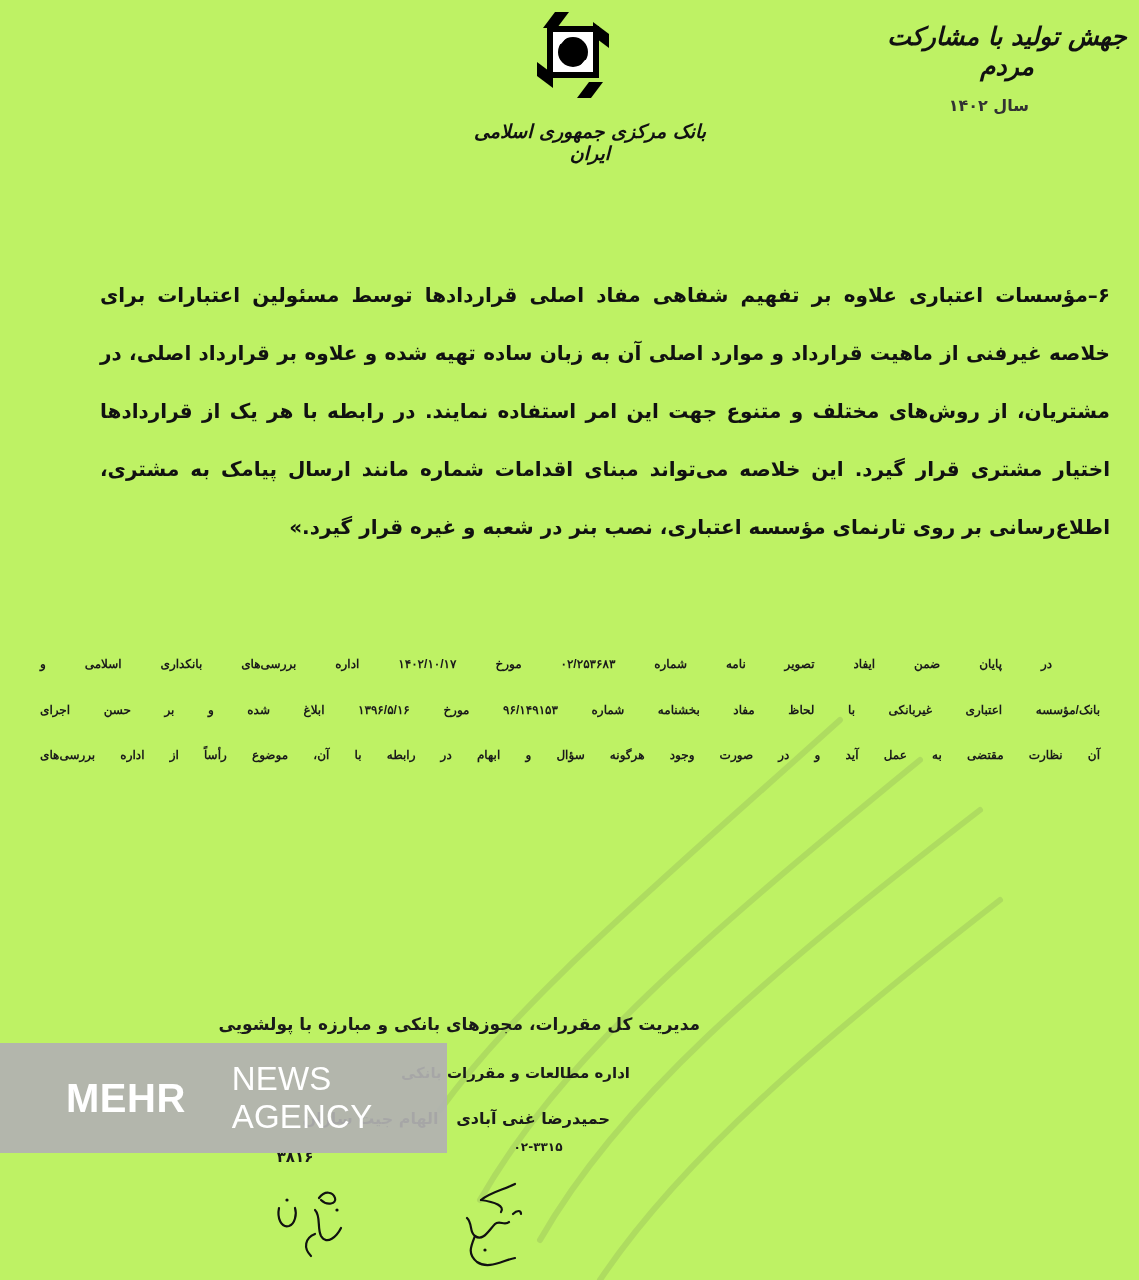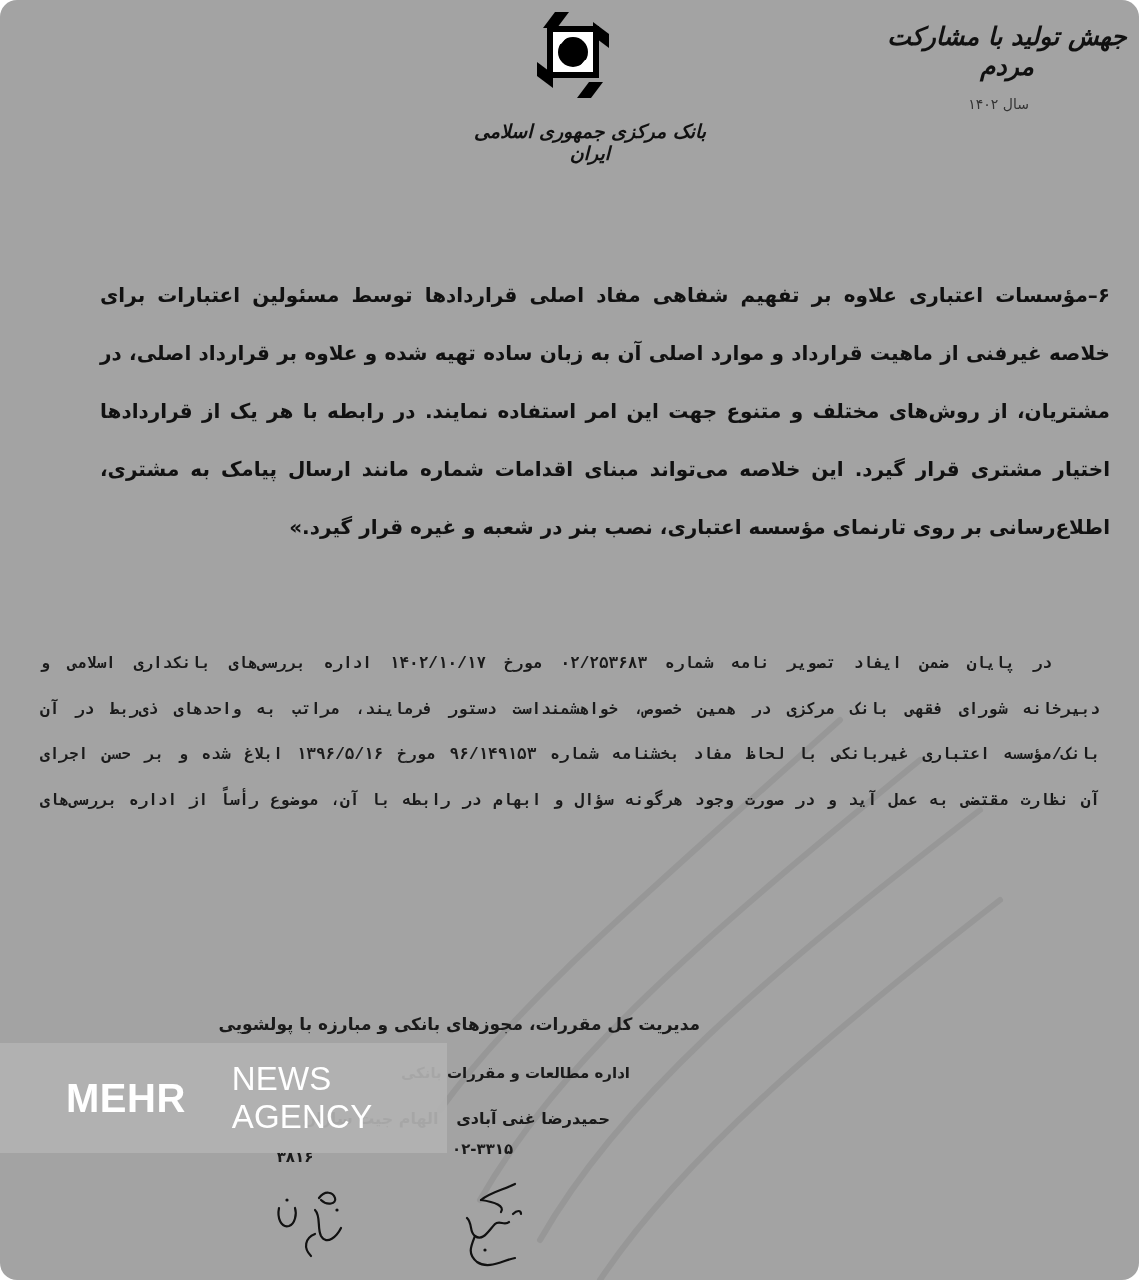--- a/index.html
+++ b/index.html
@@ -1,31 +1,31 @@
 <!DOCTYPE html>
 <html><head>
 <meta charset="utf-8">
 <style>
   html, body { margin: 0; padding: 0; background: #ffffff; }
   body {
     width: 1139px; height: 1280px; position: relative; overflow: hidden;
     font-family: "DejaVu Sans", sans-serif; color: #111;
   }
-  .page { position: absolute; inset: 0; background: #a3a3a3; border-radius: 17px; }
+  .page { position: absolute; inset: 0; background: #bef264; }
 
   
   .slogan {
     position: absolute; top: 22px; right: 12px; width: 240px;
     text-align: center; direction: rtl;
     font-family: "DejaVu Serif", serif; font-style: italic; font-weight: bold;
     font-size: 25px; line-height: 1.2; color: #111;
   }
   .slogan-sub {
     position: absolute; top: 96px; right: 110px; direction: rtl;
-    font-size: 14px; color: #333;
+    font-size: 16px; color: #333; font-weight: bold;
   }
   .logo-wrap { position: absolute; top: 10px; left: 535px; width: 76px; height: 90px; }
   .bank-name {
     position: absolute; top: 120px; left: 470px; width: 240px; text-align: center;
     direction: rtl; font-family: "DejaVu Serif", serif; font-style: italic; font-weight: bold;
     font-size: 19px; color: #111;
   }
 
   
   .clause {
@@ -33,42 +33,42 @@
     direction: rtl; text-align: justify; text-align-last: right;
     font-family: "DejaVu Sans", sans-serif; font-weight: bold;
     font-size: 20px; line-height: 58px; color: #111;
   }
   .clause .line { display: block; height: 58px; white-space: nowrap; text-align: justify; text-align-last: justify; }
   .clause .line.last { text-align-last: right; }
 
   
   .closing {
     position: absolute; top: 642px; left: 40px; width: 1060px;
-    direction: rtl; font-family: Liberation Mono, monospace; font-weight: bold;
-    font-size: 16px; line-height: 45.5px; color: #1a1a1a;
+    direction: rtl; font-family: Liberation Sans, sans-serif; font-weight: bold;
+    font-size: 12px; line-height: 45.5px; color: #1a1a1a;
   }
   .closing .line { display: block; height: 45.5px; white-space: nowrap; text-align: justify; text-align-last: justify; }
   .closing .line.first { padding-right: 48px; }
   .closing .line.last { text-align-last: right; }
 
   
   .sig-title {
     position: absolute; top: 1014px; left: 140px; width: 560px; text-align: right;
     direction: rtl; font-weight: bold; font-size: 17px; color: #1a1a1a;
   }
   .sig-dept {
     position: absolute; top: 1064px; left: 300px; width: 330px; text-align: right;
     direction: rtl; font-weight: bold; font-size: 15px; color: #1a1a1a;
   }
   .sig-names {
     position: absolute; top: 1109px; left: 230px; width: 380px; direction: rtl;
     font-weight: bold; font-size: 16px; color: #1a1a1a; white-space: nowrap;
   }
   .sig-names span { margin-left: 12px; }
-  .sig-code-1 { position: absolute; top: 1140px; left: 452px; width: 120px; font-weight: bold; font-size: 15px; color: #1a1a1a; }
+  .sig-code-1 { position: absolute; top: 1140px; left: 478px; width: 120px; text-align: center; font-weight: bold; font-size: 12px; color: #1a1a1a; }
   .sig-code-2 { position: absolute; top: 1148px; left: 255px; width: 80px; text-align: center; font-weight: bold; font-size: 15px; color: #1a1a1a; }
   .signature { position: absolute; }
 
   
   .stamp-watermark {
     position: absolute; top: 640px; left: 400px; width: 620px; height: 640px;
     pointer-events: none; opacity: 0.12;
   }
 
   
@@ -121,21 +121,20 @@
   <div class="clause">
     <span class="line">۶–مؤسسات اعتباری علاوه بر تفهیم شفاهی مفاد اصلی قراردادها توسط مسئولین اعتبارات برای</span>
     <span class="line">خلاصه غیرفنی از ماهیت قرارداد و موارد اصلی آن به زبان ساده تهیه شده و علاوه بر قرارداد اصلی، در</span>
     <span class="line">مشتریان، از روش‌های مختلف و متنوع جهت این امر استفاده نمایند. در رابطه با هر یک از قراردادها</span>
     <span class="line">اختیار مشتری قرار گیرد. این خلاصه می‌تواند مبنای اقدامات شماره مانند ارسال پیامک به مشتری،</span>
     <span class="line last">اطلاع‌رسانی بر روی تارنمای مؤسسه اعتباری، نصب بنر در شعبه و غیره قرار گیرد.»</span>
   </div>
 
   <div class="closing">
     <span class="line first">در پایان ضمن ایفاد تصویر نامه شماره ۰۲/۲۵۳۶۸۳ مورخ ۱۴۰۲/۱۰/۱۷ اداره بررسی‌های بانکداری اسلامی و</span>
-    <span class="line">دبیرخانه شورای فقهی بانک مرکزی در همین خصوص، خواهشمنداست دستور فرمایند، مراتب به واحدهای ذی‌ربط در آن</span>
     <span class="line">بانک/مؤسسه اعتباری غیربانکی با لحاظ مفاد بخشنامه شماره ۹۶/۱۴۹۱۵۳ مورخ ۱۳۹۶/۵/۱۶ ابلاغ شده و بر حسن اجرای</span>
     <span class="line">آن نظارت مقتضی به عمل آید و  در صورت وجود هرگونه سؤال و ابهام در رابطه با آن، موضوع رأساً از اداره بررسی‌های</span>
   </div>
 
   <div class="sig-title">مدیریت کل مقررات، مجوزهای بانکی و مبارزه با پولشویی</div>
   <div class="sig-dept">اداره مطالعات و مقررات بانکی</div>
   <div class="sig-names">
     <span>حمیدرضا غنی آبادی</span>
     <span>الهام جیت سازان</span>
   </div>

